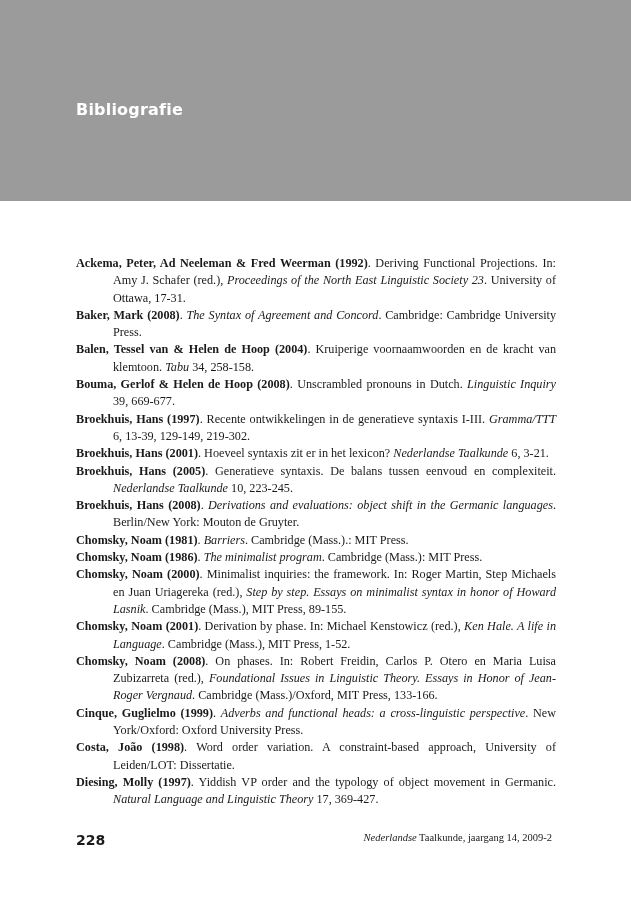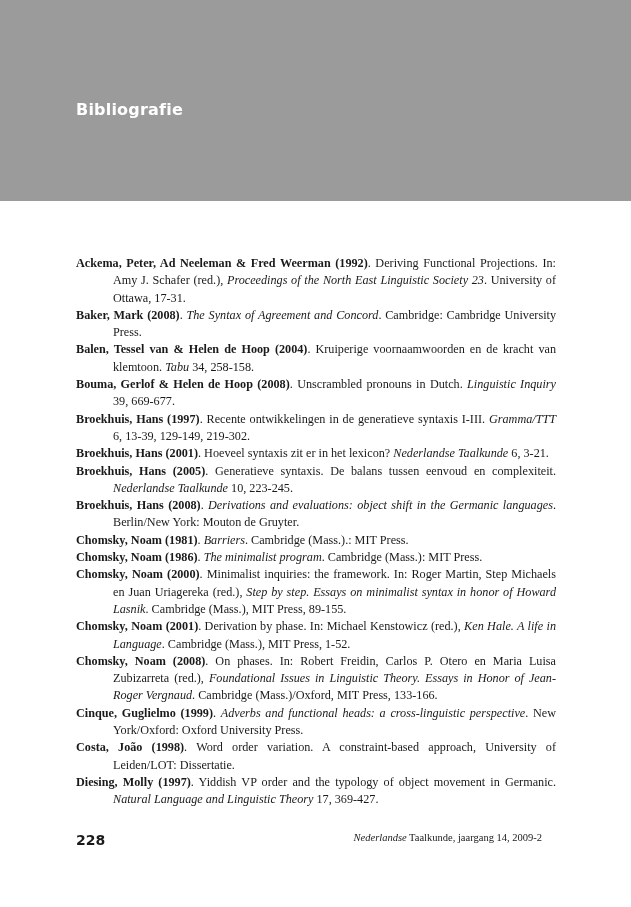--- a/index.html
+++ b/index.html
@@ -27,21 +27,21 @@
   .entry i { font-style: italic; }
   .footer {
     position: absolute; left: 76px; top: 832px; width: 480px; height: 14px;
     font-size: 10px;
   }
   .page-number {
     position: absolute; left: 0; top: 0;
     font-family: "DejaVu Sans", "Liberation Sans", sans-serif; font-weight: bold; font-size: 14px;
   }
   .running-footer {
-    position: absolute; right: 14px; top: 0;
+    position: absolute; right: 4px; top: 0;
     font-family: "Liberation Serif", "DejaVu Serif", serif; font-size: 10.5px;
   }
   .running-footer i { font-style: italic; }
 </style>
 </head>
 <body>
 
 <div class="header-band">
   <div class="chapter-title">Bibliografie</div>
 </div>

